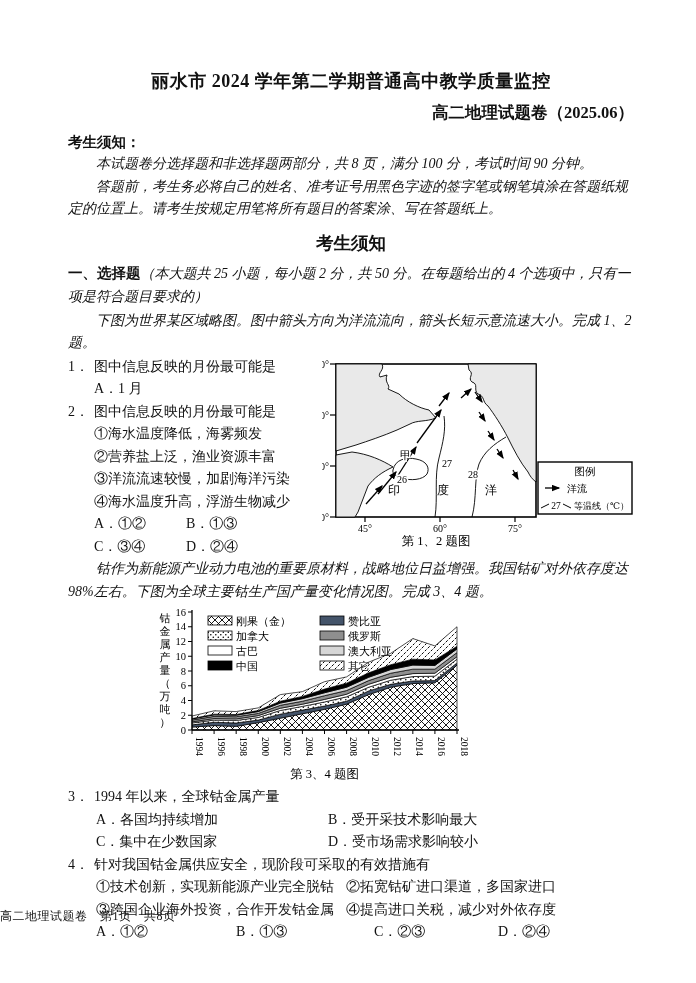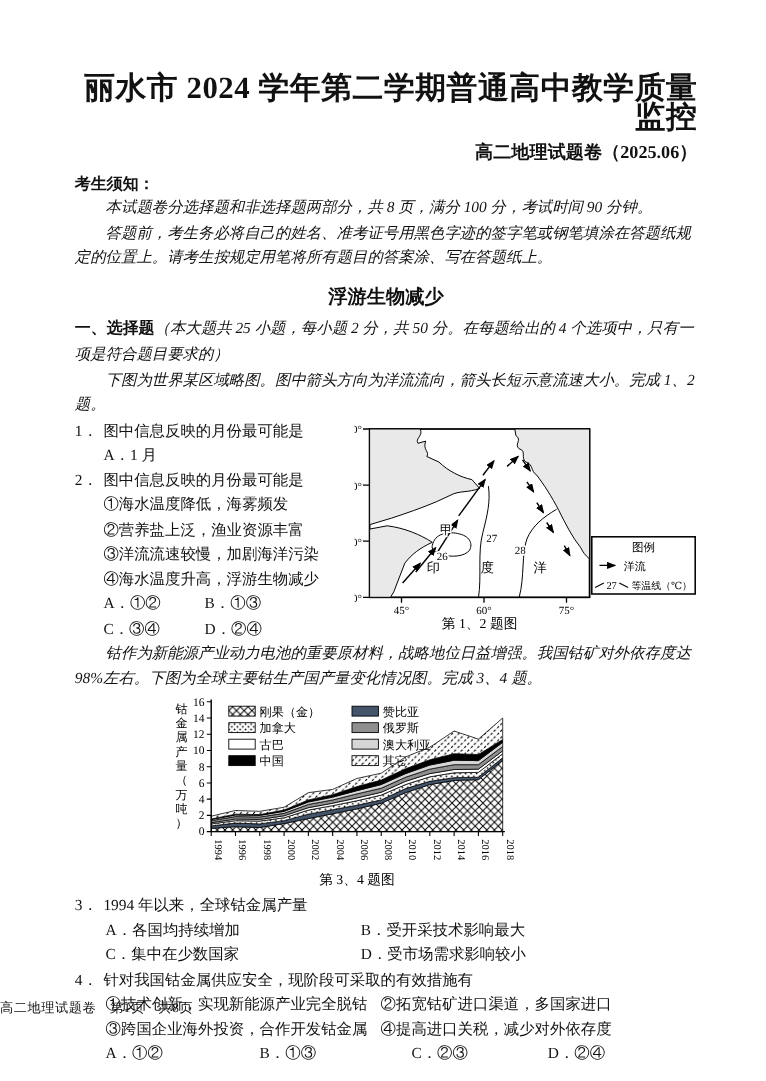--- a/index.html
+++ b/index.html
@@ -1,21 +1,21 @@
 <!DOCTYPE html>
 <html><head>
 <meta charset="utf-8">
 <style>
   html,body{margin:0;padding:0;background:#9a9a9a;}
   .page{
     position:relative;width:696px;height:983px;margin:0 auto;background:#ffffff;
     box-sizing:border-box;padding:68px 62px 0 68px;overflow:hidden;
     font-family:"Liberation Serif","DejaVu Serif",serif;color:#111;font-size:14px;
   }
-  .title{text-align:right;font-weight:bold;font-size:28px;letter-spacing:.5px;line-height:26px;margin:0 0 9px 0;}
+  .title{text-align:center;font-weight:bold;font-size:18px;letter-spacing:.5px;line-height:26px;margin:0 0 9px 0;}
   .subtitle{text-align:right;font-weight:bold;font-size:16.5px;line-height:20px;margin:0 0 8px 0;}
   .notice-label{font-weight:bold;font-size:14.5px;line-height:22px;}
   .kai{font-style:italic;}
   .para{line-height:22.5px;text-indent:2em;margin:0;}
   .sec-head{text-align:center;font-weight:bold;font-size:17.5px;line-height:24px;margin:10px 0 7px 0;}
   .part{line-height:23px;margin:0 0 2px 0;}
   .part .b{font-weight:bold;font-size:14.5px;}
   .passage{line-height:22.5px;text-indent:2em;margin:0 0 1px 0;}
   .qrow{display:flex;align-items:flex-start;}
   .qcol{flex:1 1 auto;min-width:0;}
@@ -38,21 +38,21 @@
 
 <div class="page">
 
   <h1 class="title">丽水市 2024 学年第二学期普通高中教学质量监控</h1>
   <h2 class="subtitle">高二地理试题卷（2025.06）</h2>
 
   <div class="notice-label">考生须知：</div>
   <p class="para kai">本试题卷分选择题和非选择题两部分，共 8 页，满分 100 分，考试时间 90 分钟。</p>
   <p class="para kai">答题前，考生务必将自己的姓名、准考证号用黑色字迹的签字笔或钢笔填涂在答题纸规定的位置上。请考生按规定用笔将所有题目的答案涂、写在答题纸上。</p>
 
-  <div class="sec-head">浮游生物减少</div>
+  <div class="sec-head">考生须知</div>
 
   <div class="part"><span class="b">一、选择题</span><span class="kai">（本大题共 25 小题，每小题 2 分，共 50 分。在每题给出的 4 个选项中，只有一项是符合题目要求的）</span></div>
 
   <p class="passage kai">下图为世界某区域略图。图中箭头方向为洋流流向，箭头长短示意流速大小。完成 1、2 题。</p>
 
   <div class="qrow">
     <div class="qcol">
       <div class="qline">
         <span class="qnum">1．</span>
         <span class="qstem">图中信息反映的月份最可能是</span>

